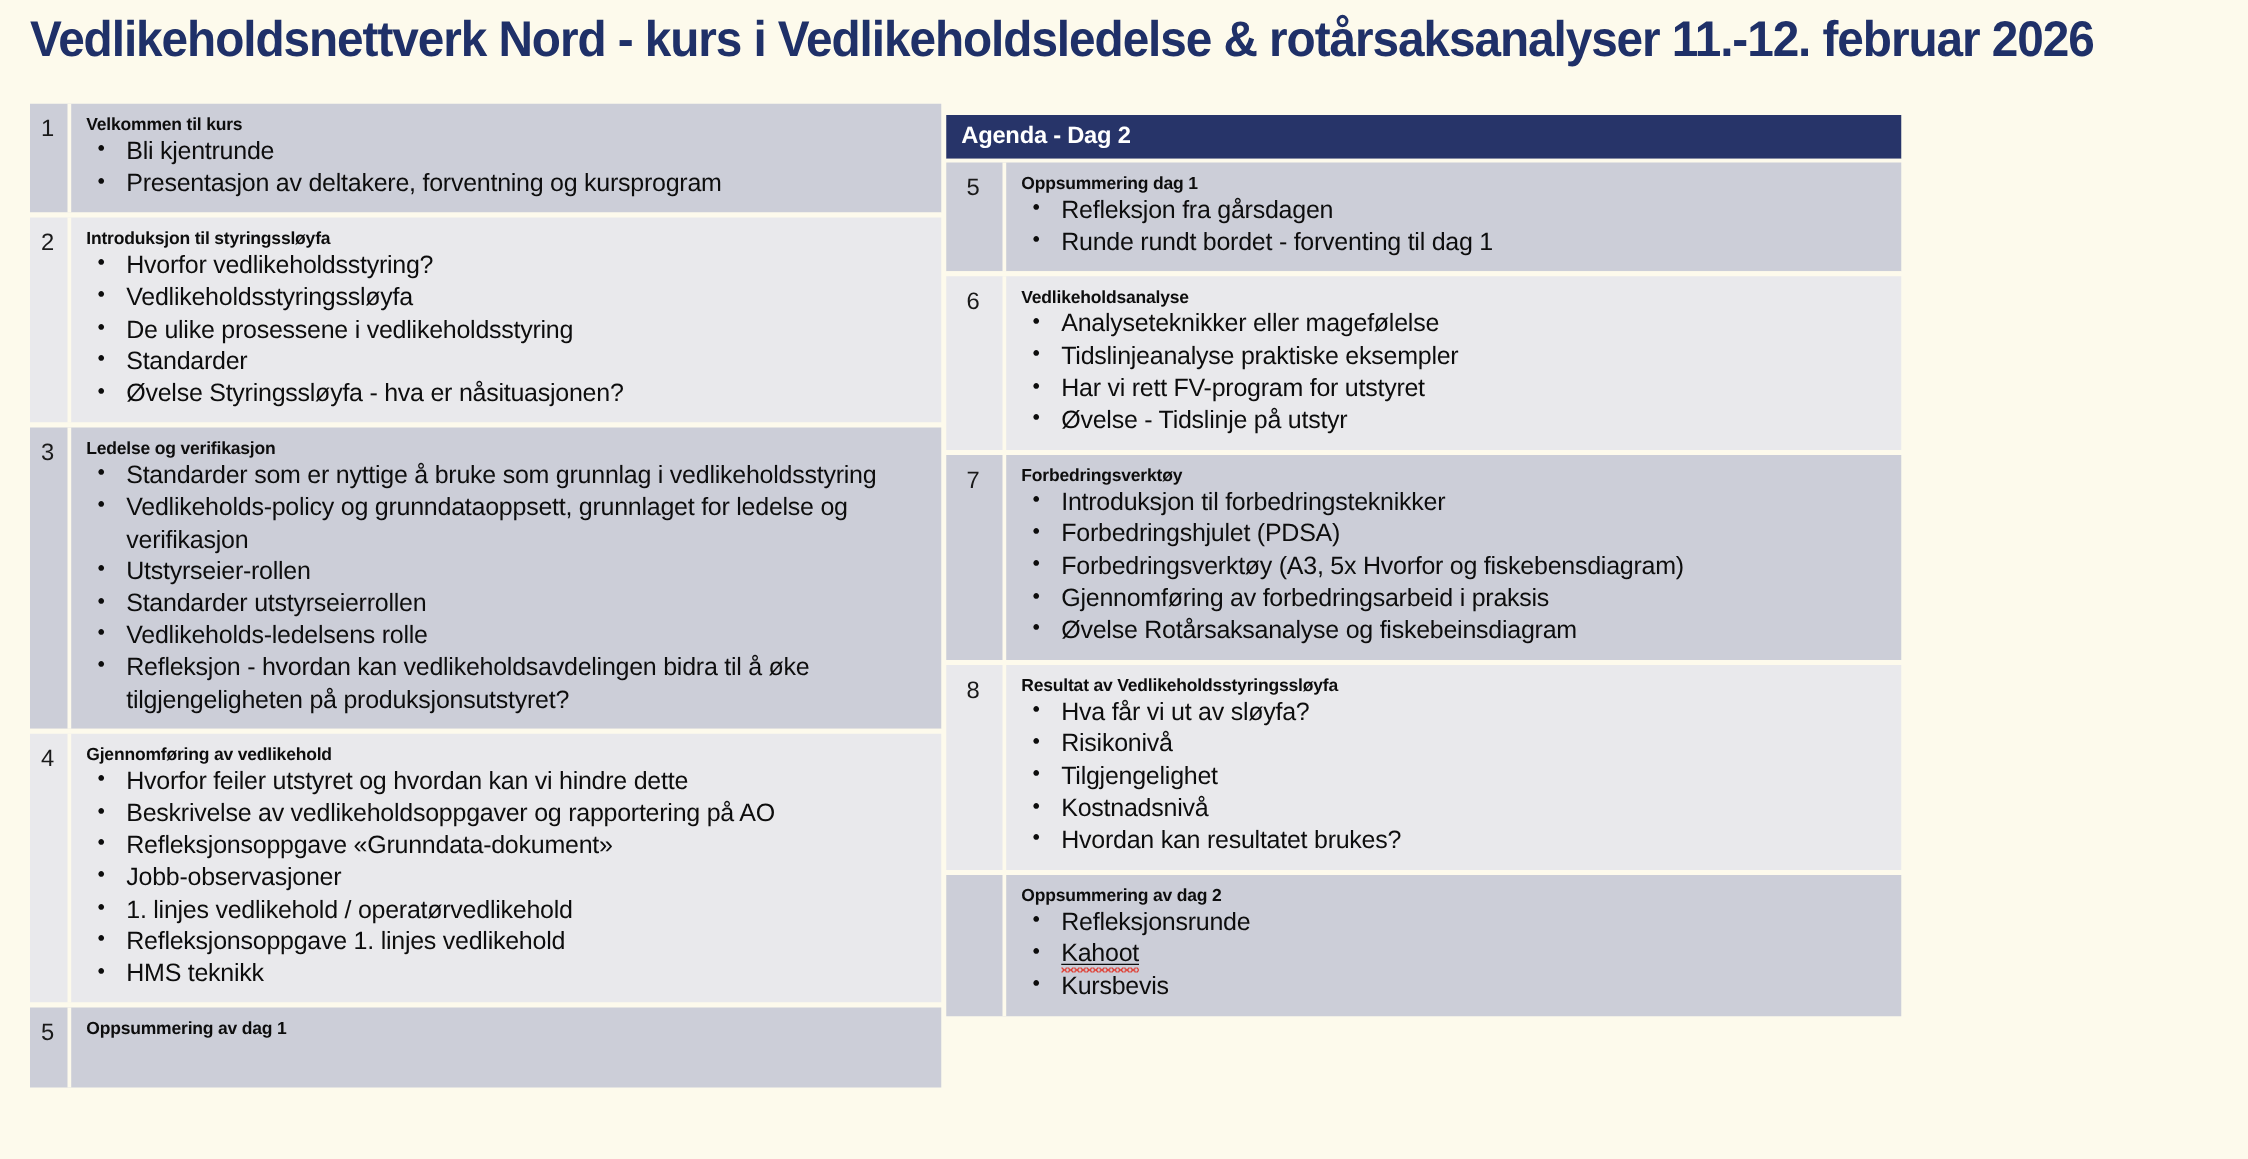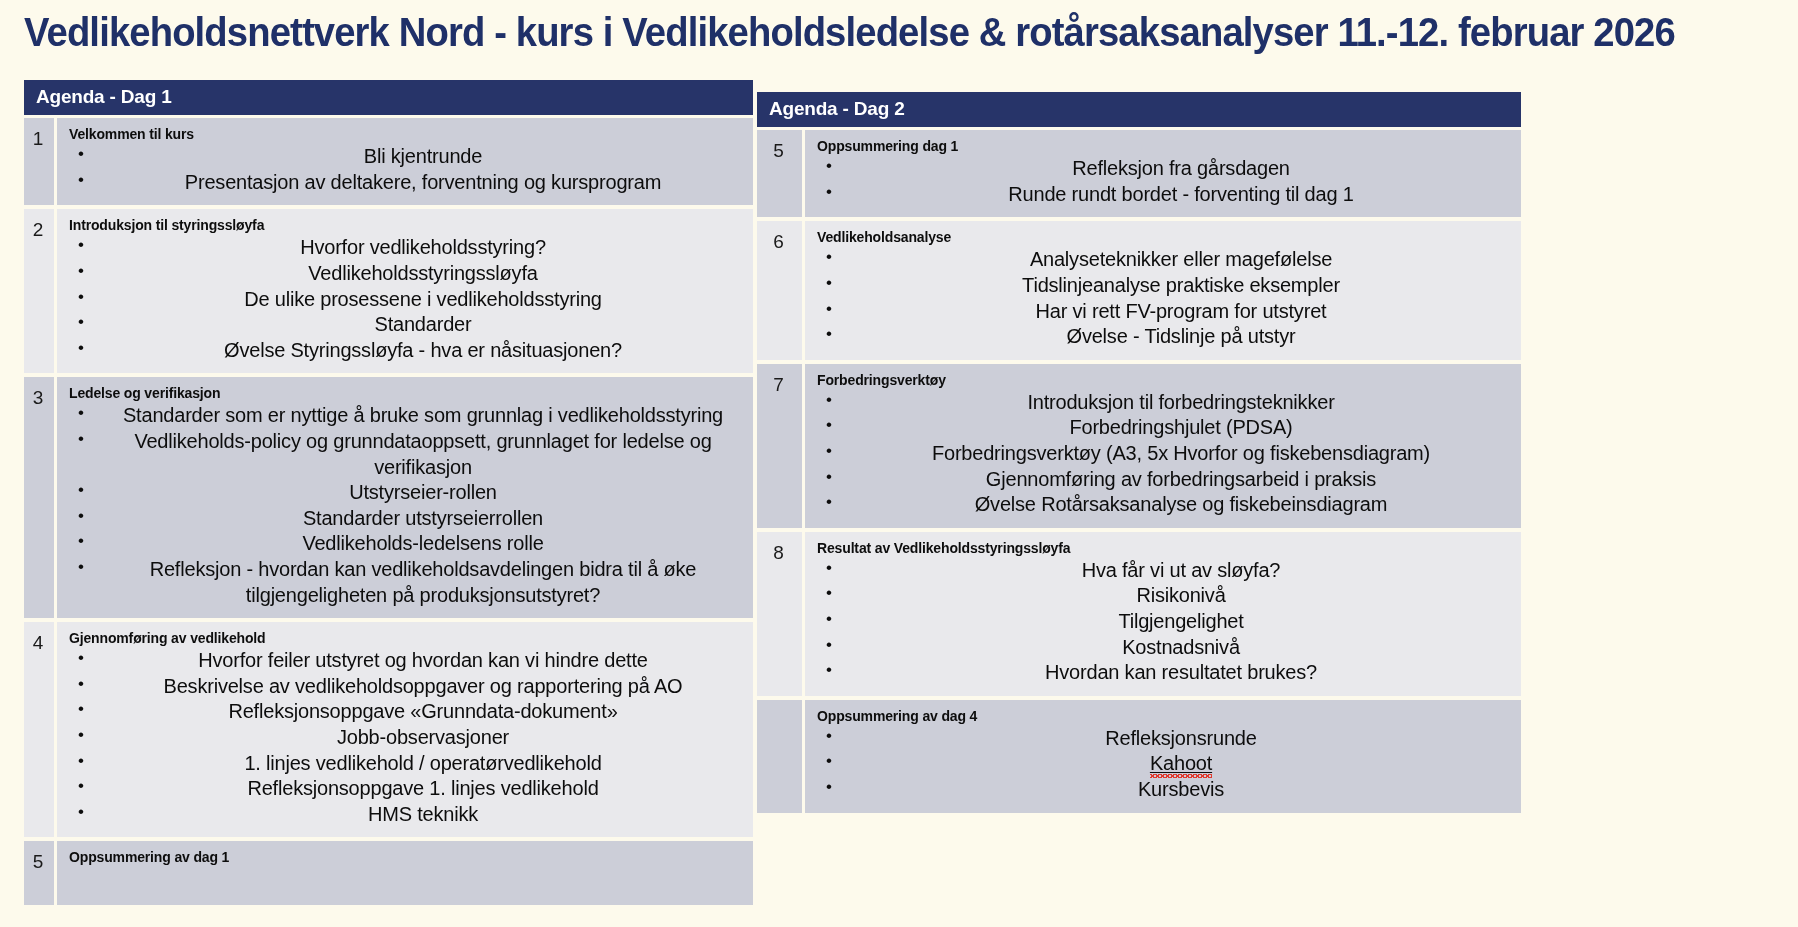--- a/index.html
+++ b/index.html
@@ -78,21 +78,20 @@
     font-weight: bold;
     color: #0d0d0d;
     letter-spacing: -0.15px;
     line-height: 1.22;
     margin: 0 0 1px 0;
   }
   ul.bullets {
     margin: 0;
     padding: 0;
     list-style: none;
-    text-align: center;
   }
   ul.bullets li {
     position: relative;
     font-size: 20px;
     color: #0d0d0d;
     line-height: 1.28;
     padding-left: 32px;
     letter-spacing: -0.2px;
     margin-bottom: 0px;
   }
@@ -121,23 +120,20 @@
 </head>
 <body>
 
 <div id="slide">
 
   <div id="slide-title">Vedlikeholdsnettverk Nord - kurs i Vedlikeholdsledelse &amp; rotårsaksanalyser 11.-12. februar 2026</div>
 
   <table class="agenda-table" id="table-day1">
     <tbody>
       <tr>
-        <td class="agenda-header" colspan="2">Agenda - Dag 1</td>
-      </tr>
-      <tr>
           <td class="hdr-spacer" colspan="2"></td>
         </tr>
     <tr class="row-dark">
           <td class="num-cell">1</td>
           <td class="body-cell">
             <div class="item-title">Velkommen til kurs</div>
             <ul class="bullets">
               <li>Bli kjentrunde</li>
               <li>Presentasjon av deltakere, forventning og kursprogram</li>
             </ul>
@@ -278,21 +274,21 @@
             </ul>
           </td>
         </tr>
         <tr class="row-gap">
           <td></td>
           <td></td>
         </tr>
         <tr class="row-dark">
           <td class="num-cell"></td>
           <td class="body-cell">
-            <div class="item-title">Oppsummering av dag 4</div>
+            <div class="item-title">Oppsummering av dag 2</div>
             <ul class="bullets">
               <li>Refleksjonsrunde</li>
               <li><span class="link-underline spell-error">Kahoot</span></li>
               <li>Kursbevis</li>
             </ul>
           </td>
         </tr>
       </tbody>
   </table>
 

